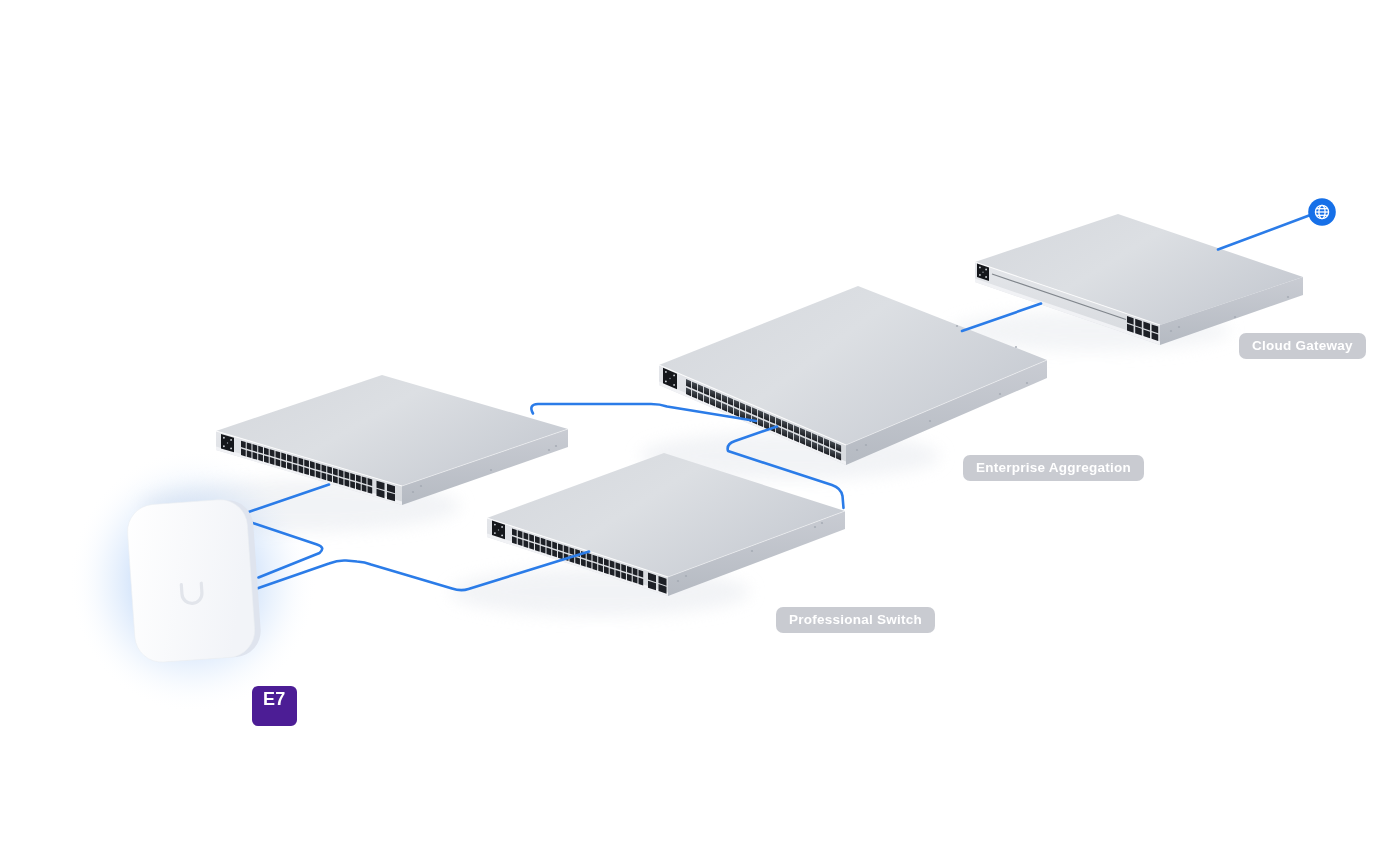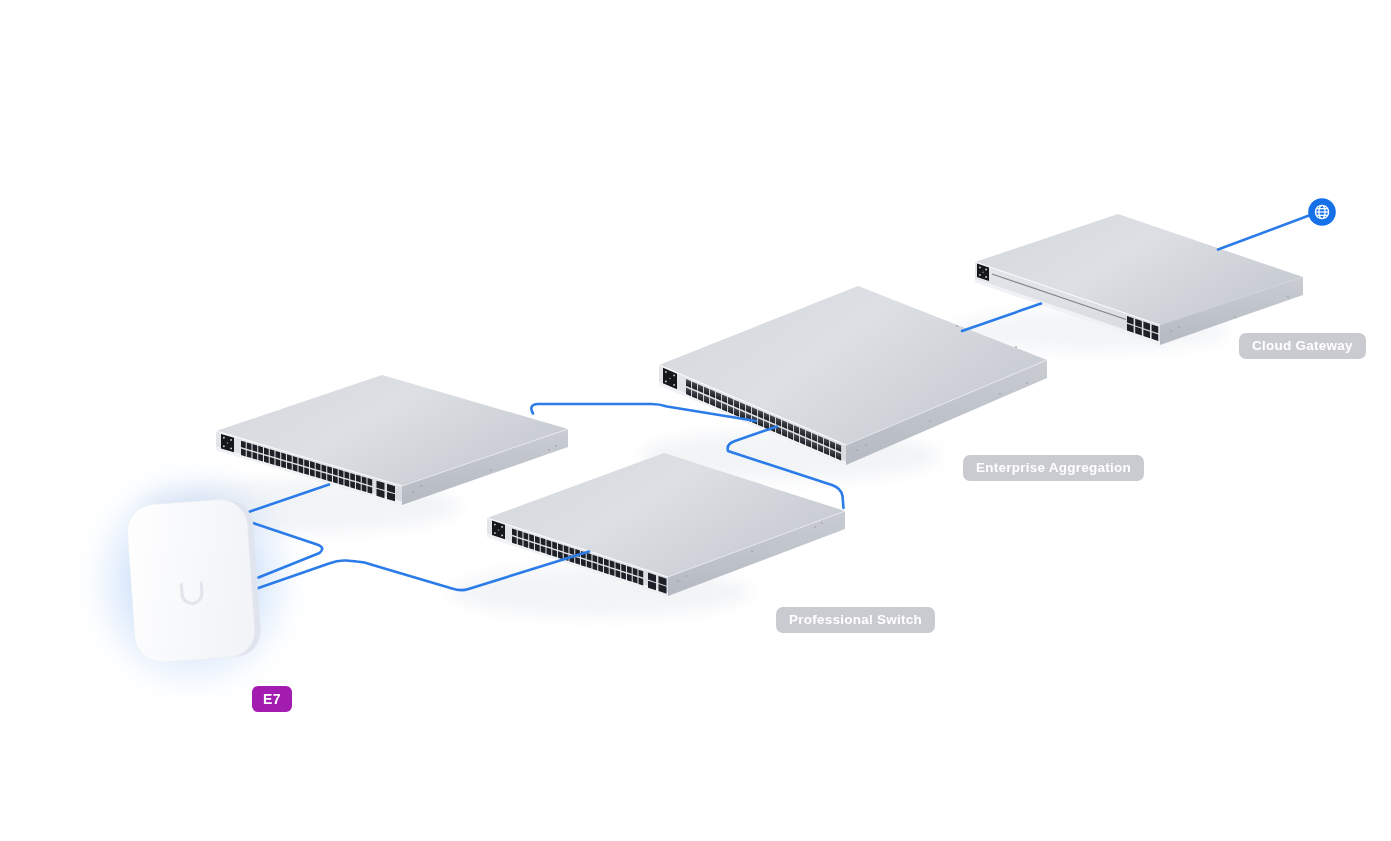--- a/index.html
+++ b/index.html
@@ -12,23 +12,23 @@
   svg{display:block;}
   .pill{
     position:absolute;height:26px;line-height:26px;padding:0 13px;
     background:rgba(196,199,205,.92);color:#ffffff;border-radius:7px;
     font-size:13.5px;font-weight:600;letter-spacing:.25px;white-space:nowrap;
   }
   #lbl-pro{left:776px;top:575px;margin-top:32px;}
   #lbl-ent{left:963px;top:420px;margin-top:35px;}
   #lbl-gw{left:1239px;top:333px;}
   .badge{
-    position:absolute;left:252px;top:686px;height:26px;line-height:26px;
-    padding:0 11px;background:#a21caf;color:#ffffff;border-radius:6px;
-    font-size:14px;font-weight:700;letter-spacing:.3px;
+    position:absolute;left:252px;top:686px;height:40px;line-height:26px;
+    padding:0 11px;background:#4c1d95;color:#ffffff;border-radius:6px;
+    font-size:18px;font-weight:700;letter-spacing:.3px;
   }
 </style>
 </head>
 <body>
 
 <div class="stage">
 <svg width="1391" height="841" viewBox="0 0 1391 841">
   <defs>
     <linearGradient id="topGrad" x1="0" y1="0" x2="1" y2="0.55">
       <stop offset="0" stop-color="#d4d7dc"></stop>

